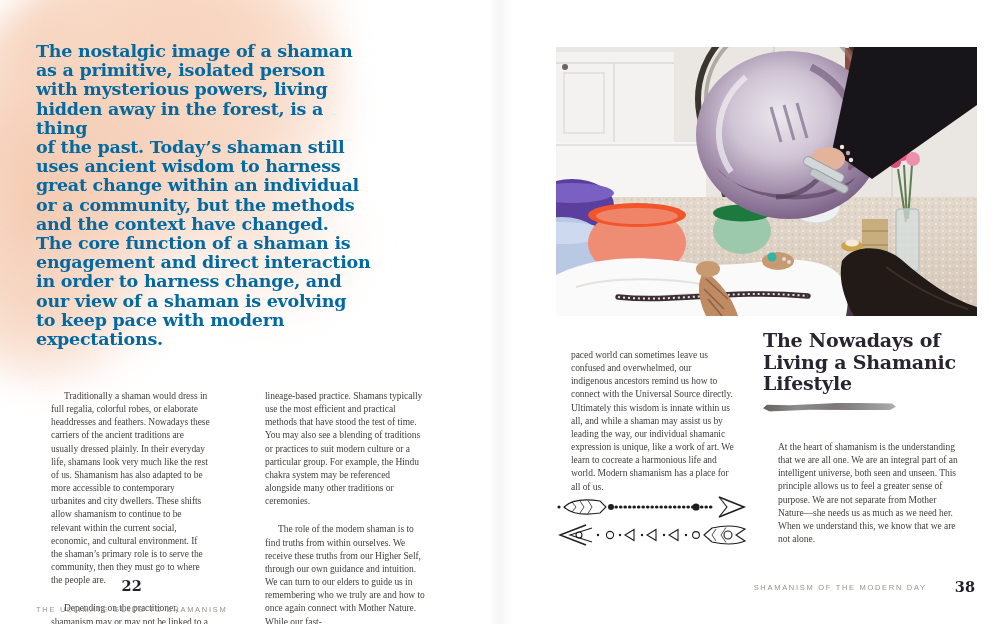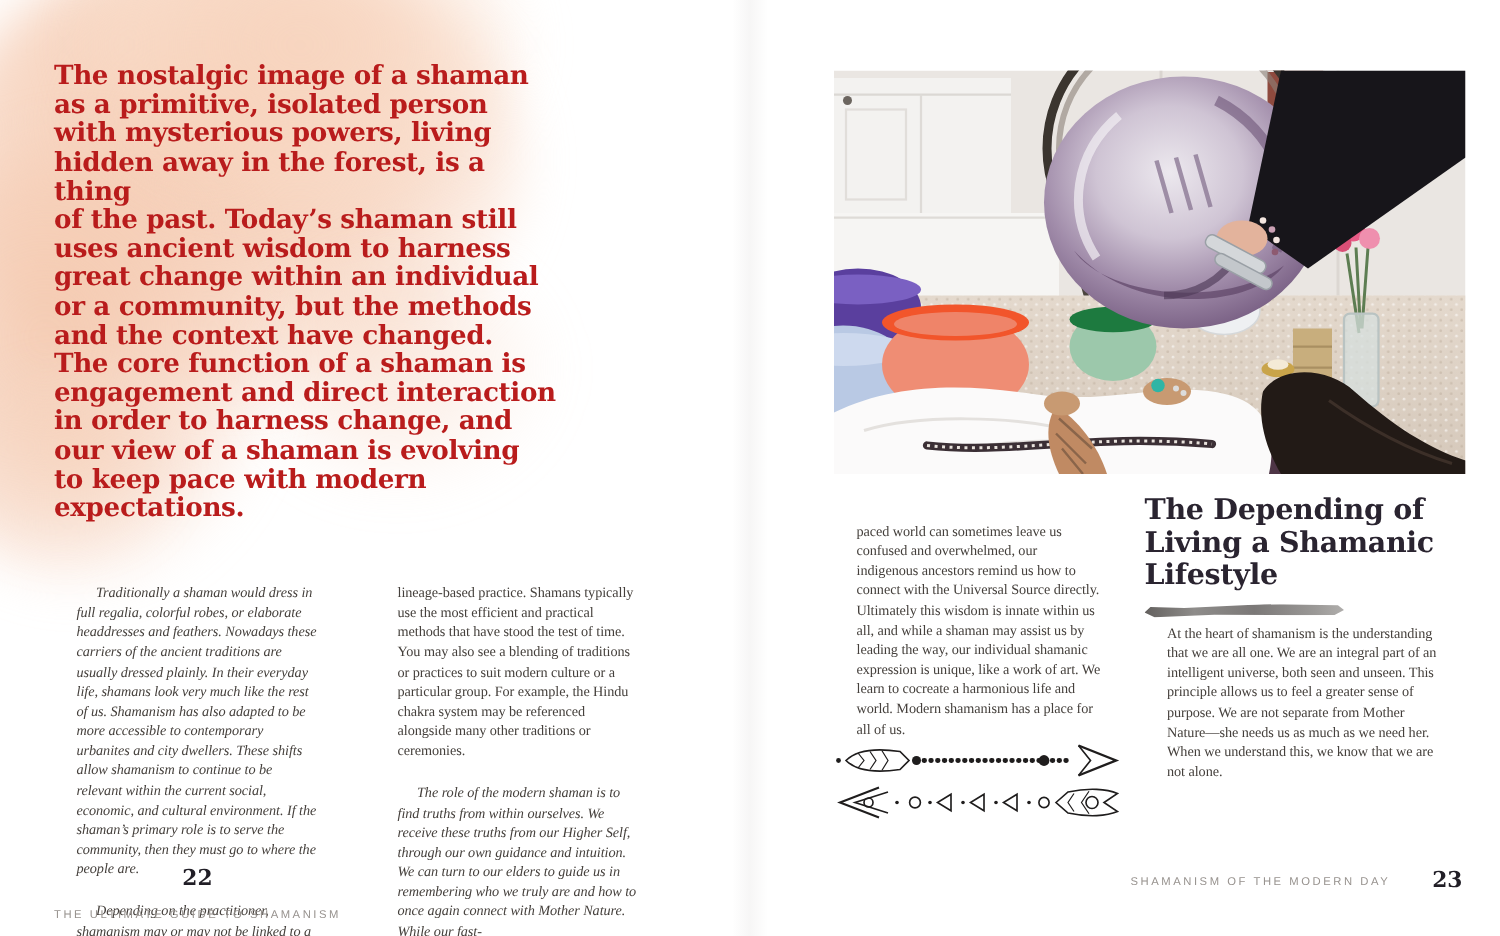--- a/index.html
+++ b/index.html
@@ -14,29 +14,29 @@
   .blob{position:absolute;border-radius:50%;filter:blur(16px);}
   .b1{left:30px;top:40px;width:390px;height:300px;background:radial-gradient(ellipse at 45% 40%,rgba(244,198,170,0.95) 0%,rgba(246,206,182,0.75) 45%,rgba(248,216,196,0.35) 70%,rgba(255,255,255,0) 82%);}
   .b2{left:0px;top:170px;width:250px;height:300px;background:radial-gradient(ellipse at 40% 45%,rgba(242,192,162,0.8) 0%,rgba(246,208,186,0.5) 55%,rgba(255,255,255,0) 78%);}
   .b3{left:120px;top:0px;width:300px;height:220px;background:radial-gradient(ellipse at 50% 50%,rgba(247,212,190,0.8) 0%,rgba(250,224,206,0.45) 55%,rgba(255,255,255,0) 80%);}
   .b4{left:40px;top:330px;width:150px;height:120px;background:radial-gradient(ellipse at 50% 40%,rgba(245,205,180,0.55) 0%,rgba(255,255,255,0) 75%);}
   .b5{left:240px;top:250px;width:200px;height:160px;background:radial-gradient(ellipse at 45% 45%,rgba(246,210,188,0.5) 0%,rgba(255,255,255,0) 75%);}
 
   .pullquote{left:36px;top:42px;width:340px;
     font-family:"DejaVu Serif","Liberation Serif",serif;font-weight:bold;
     font-size:17.5px;line-height:19.2px;letter-spacing:-0.25px;
-    color:#b91c1c;white-space:pre-line;}
+    color:#0369a1;white-space:pre-line;}
 
   .bodycol{font-size:9.5px;line-height:13.15px;color:#45403c;letter-spacing:-0.05px;}
   .bodycol p{margin:15px;}
-  .bodycol p.indent{text-indent:13px;font-style:italic;}
+  .bodycol p.indent{text-indent:13px;}
   .lp-col1{left:36px;top:375px;width:190px;}
   .lp-col2{left:250px;top:375px;width:190px;}
   .rp-col1{left:556px;top:334px;width:193px;}
-  .rp-col2{left:763px;top:402px;width:215px;}
+  .rp-col2{left:763px;top:426px;width:215px;}
 
   .heading{left:763px;top:330px;width:220px;
     font-family:"DejaVu Serif","Liberation Serif",serif;font-weight:bold;
     font-size:19px;line-height:21.5px;letter-spacing:-0.2px;color:#2a2430;white-space:pre-line;}
   .brush{left:763px;top:403px;width:133px;height:8px;transform:rotate(-0.8deg);
     background:linear-gradient(90deg,#63605e 0%,#8e8c8a 25%,#7b7877 55%,#9a9896 85%,#b0aeac 100%);
     clip-path:polygon(0% 55%,3% 10%,20% 22%,60% 0%,97% 18%,100% 58%,95% 100%,35% 82%,5% 95%);}
 
   .footer{top:579px;height:16px;display:flex;align-items:center;gap:10px;}
   .f-left{left:36px;flex-direction:column;}
@@ -223,21 +223,21 @@
     </g>
     <path d="M286,214 C298,196 330,198 347,214 C372,236 396,252 421,260 L421,269 L298,269 C288,252 282,232 286,214 Z" fill="#221a16"></path>
     <path d="M330,220 C355,238 385,254 412,262" stroke="#3c2f28" stroke-width="2" fill="none"></path>
   </g>
 </svg>
 
 <div class="abs bodycol rp-col1">
   <p>paced world can sometimes leave us confused and overwhelmed, our indigenous ancestors remind us how to connect with the Universal Source directly. Ultimately this wisdom is innate within us all, and while a shaman may assist us by leading the way, our individual shamanic expression is unique, like a work of art. We learn to cocreate a harmonious life and world. Modern shamanism has a place for all of us.</p>
 </div>
 
-<div class="abs heading">The Depending of
+<div class="abs heading">The Nowadays of
 Living a Shamanic
 Lifestyle</div>
 <div class="abs brush"></div>
 
 <div class="abs bodycol rp-col2">
   <p>At the heart of shamanism is the understanding that we are all one. We are an integral part of an intelligent universe, both seen and unseen. This principle allows us to feel a greater sense of purpose. We are not separate from Mother Nature—she needs us as much as we need her. When we understand this, we know that we are not alone.</p>
 </div>
 
 <svg class="abs ornaments" viewBox="0 0 192 52">
   <g stroke="#1f1d1d" fill="none">
@@ -265,14 +265,14 @@
     <circle cx="130" cy="41" r="1.2" fill="#1f1d1d" stroke="none"></circle>
     <circle cx="140" cy="41" r="3.4" stroke-width="1.1"></circle>
     <path d="M148,41 L156,34 C170,31 182,32 189,35 L180,41 L189,47 C182,50 170,51 156,48 Z" stroke-width="1.1"></path>
     <path d="M160,35 L156,41 L160,47 M170,33.5 L165,41 L170,48.5" stroke-width="0.8"></path>
     <circle cx="172" cy="41" r="4" stroke-width="1.1"></circle>
   </g>
 </svg>
 
 <div class="abs footer f-right">
   <span class="runhead">SHAMANISM OF THE MODERN DAY</span>
-  <span class="pagenum">23</span>
+  <span class="pagenum">38</span>
 </div>
 
 </body></html>

